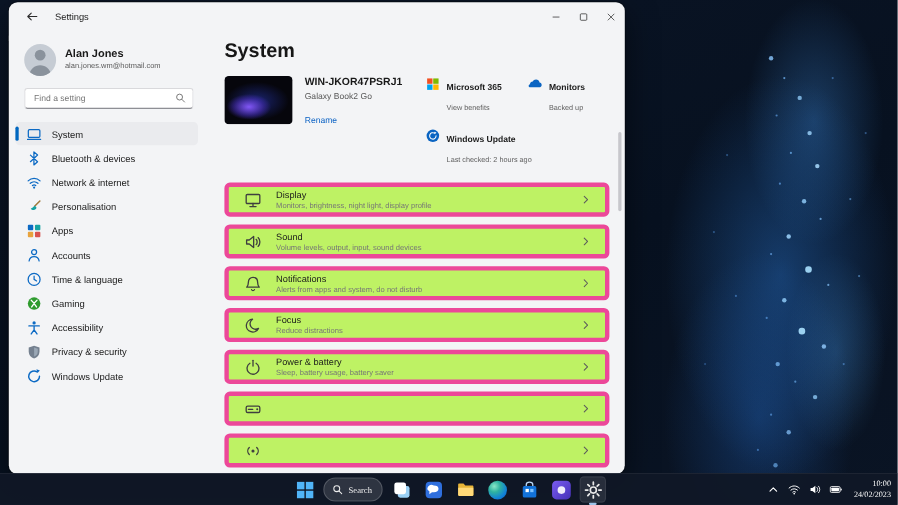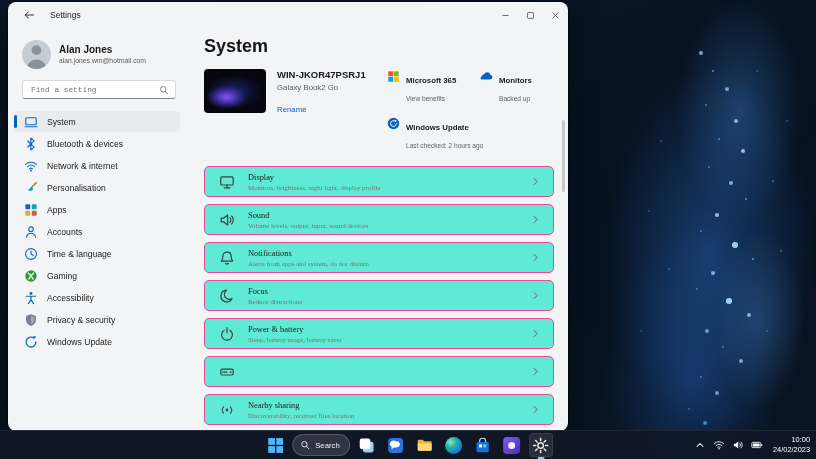--- a/index.html
+++ b/index.html
@@ -50,21 +50,21 @@
   .caption{position:absolute;right:0;top:0;height:26px;display:flex;}
   .capbtn{width:25px;height:26px;display:flex;align-items:center;justify-content:center;}
   .capbtn.close{border-top-right-radius:8px;}
 
   .sidebar{position:absolute;left:0;top:26px;bottom:0;width:178px;padding:8px 6px 0 6px;box-sizing:border-box;}
   .userblk{display:flex;align-items:center;gap:8px;margin:2px 4px 10px 8px;height:32px;}
   .avatar{width:29px;height:29px;border-radius:50%;background:#c6ccd4;overflow:hidden;display:flex;align-items:flex-end;justify-content:center;flex:0 0 29px;}
   .uname{font-size:10px;font-weight:bold;color:#1a1a1a;}
   .uemail{font-size:6.8px;color:#5c5c5c;margin-top:2px;}
   .searchbox{display:flex;align-items:center;margin:0 4px 12px 8px;height:17px;background:#fff;border:1px solid #d9d9dc;border-bottom:1px solid #83838a;border-radius:3px;padding:0 6px;}
-  .searchbox input{border:none;outline:none;flex:1;font-size:7.8px;color:#333;background:transparent;font-family:Liberation Mono, monospace;min-width:0;}
+  .searchbox input{border:none;outline:none;flex:1;font-size:7.8px;color:#333;background:transparent;font-family:Liberation Sans, sans-serif;min-width:0;}
   .searchbox input::placeholder{color:#757575;}
   .navlist{display:flex;flex-direction:column;gap:1px;}
   .navitem{position:relative;display:flex;align-items:center;gap:9px;height:21px;padding:0 10px;border-radius:4px;}
   .navitem.selected{background:#eaebee;}
   .accentbar{display:none;position:absolute;left:0;top:4px;width:3px;height:13px;border-radius:2px;background:#0067c0;}
   .navitem.selected .accentbar{display:block;}
   .nicon{width:14px;height:14px;flex:0 0 14px;}
   .nicon svg{width:14px;height:14px;display:block;}
   .nlabel{font-size:8.6px;color:#1b1b1b;white-space:nowrap;}
 
@@ -81,32 +81,32 @@
   .devmodel{font-size:7.8px;color:#5a5a5a;margin-top:3px;}
   .devrename{font-size:7.8px;color:#0b62c4;margin-top:13px;}
   .statusgrid{margin-left:auto;display:grid;grid-template-columns:82px 72px;column-gap:4px;row-gap:11px;padding-right:2px;gap:11px;}
   .statcell{display:flex;align-items:flex-start;gap:6px;}
   .sicon{width:13px;height:13px;flex:0 0 13px;margin-top:1px;}
   .sicon svg{width:13px;height:13px;display:block;}
   .stitle{font-size:7.8px;font-weight:bold;color:#1b1b1b;white-space:nowrap;}
   .ssub{font-size:6.6px;color:#616161;margin-top:2.5px;white-space:nowrap;}
 
   .rows{display:flex;flex-direction:column;gap:7px;}
-  .row{display:flex;align-items:center;background:#5eead4;border:1px solid #ec4899;border-radius:5px;height:31px;padding:0 12px 0 14px;box-sizing:border-box;font-family:Liberation Serif, serif;}
+  .row{display:flex;align-items:center;background:#bef264;border:4px solid #ec4899;border-radius:5px;height:31px;padding:0 12px 0 14px;box-sizing:border-box;}
   .ricon{width:16px;height:16px;flex:0 0 16px;margin-right:13px;}
   .ricon svg{width:16px;height:16px;display:block;stroke:#3f3f3f;stroke-width:1.2;fill:none;stroke-linecap:round;stroke-linejoin:round;}
   .rtext{display:flex;flex-direction:column;}
   .rtitle{font-size:8.4px;color:#1a1a1a;}
   .rsub{font-size:6.9px;color:#767676;margin-top:2px;}
   .chev{margin-left:auto;width:11px;height:11px;flex:0 0 11px;}
   .chev svg{width:11px;height:11px;display:block;}
   .wscroll{position:absolute;right:3px;top:118px;width:3px;height:72px;border-radius:2px;background:#c7c7cc;}
 
   
-  .taskbar{position:absolute;left:0;right:0;bottom:0;height:28px;background:rgba(16,23,38,.94);border-top:1px solid rgba(255,255,255,.06);z-index:5;}
+  .taskbar{position:absolute;left:0;right:0;bottom:0;height:28px;background:rgba(16,23,38,.94);border-top:1px solid rgba(255,255,255,.06);z-index:5;font-family:Liberation Serif, serif;}
   .tb-center{position:absolute;left:50%;top:0;height:28px;transform:translateX(-50%);display:flex;align-items:center;gap:5px;}
   .tbicon{width:24px;height:24px;border-radius:4px;display:flex;align-items:center;justify-content:center;position:relative;}
   .tbicon svg{width:17px;height:17px;display:block;}
   .tbicon.active{background:rgba(255,255,255,.10);box-shadow:inset 0 0 0 1px rgba(255,255,255,.08);}
   .tbicon.active::after{content:"";position:absolute;bottom:-2px;left:50%;transform:translateX(-50%);width:7px;height:2px;border-radius:2px;background:#9cc3e8;}
   .searchpill{display:flex;align-items:center;gap:5px;height:20px;padding:0 9px 0 7px;border-radius:11px;background:rgba(255,255,255,.13);border:1px solid rgba(255,255,255,.18);}
   .searchpill svg{width:10px;height:10px;}
   .searchpill .stext{font-size:7.8px;color:#f0f0f0;}
   .edge-tb{width:17px;height:17px;border-radius:50%;background:radial-gradient(circle at 32% 30%,#8ae6c8,#2fb3a0 32%,#1181d8 68%,#0b5bb8);}
   .purple-tb{width:17px;height:17px;border-radius:4px;background:linear-gradient(135deg,#7a5cf0,#4430b8);display:flex;align-items:center;justify-content:center;}
@@ -438,24 +438,20 @@
             </svg>
           </span>
       </div>
       <div class="row">
         <span class="ricon">
             <svg viewBox="0 0 16 16">
               <circle cx="8" cy="8" r="1.4" fill="#3f3f3f" stroke="none"></circle>
               <path d="M4.6 4.8c-1.8 1.8-1.8 4.6 0 6.4M11.4 4.8c1.8 1.8 1.8 4.6 0 6.4"></path>
             </svg>
           </span>
-        <span class="rtext">
-            <span class="rtitle">Nearby sharing</span>
-            <span class="rsub">Discoverability, received files location</span>
-          </span>
         <span class="chev">
             <svg viewBox="0 0 16 16">
               <path d="M6 3.6L10.4 8 6 12.4" fill="none" stroke="#5c5c5c" stroke-width="1.4" stroke-linecap="round" stroke-linejoin="round"></path>
             </svg>
           </span>
       </div>
 
     </div>
   </div>
 

